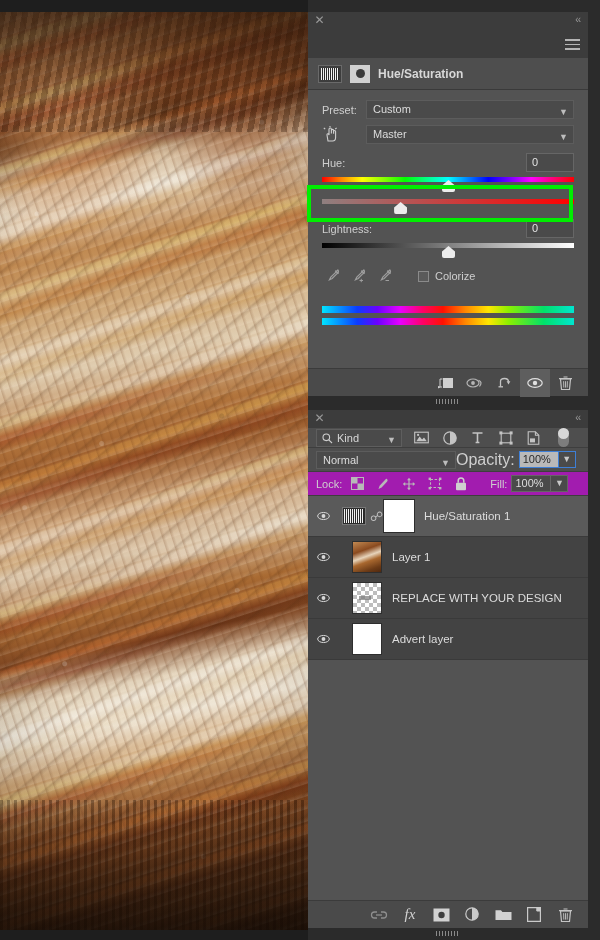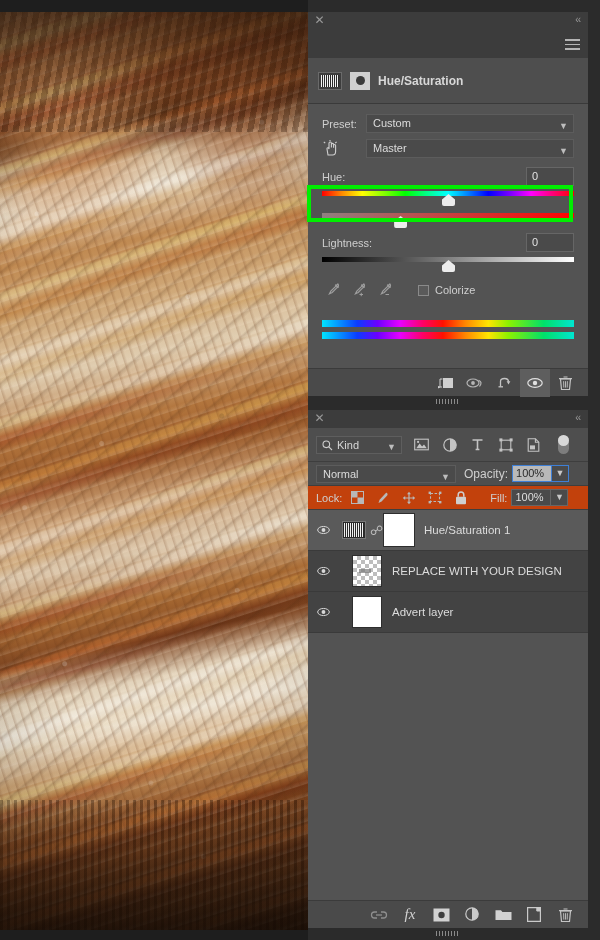--- a/index.html
+++ b/index.html
@@ -120,21 +120,21 @@
   }
   .hamburger { position:absolute; right:8px; top:9px; width:15px; }
   .hamburger i { display:block; height:1.5px; background:#b4b4b4; margin-bottom:3px; }
 
   
   #properties {
     left:308px; top:12px; width:280px; height:384px;
     background:#535353;
   }
   #prop-head {
-    height:46px; background:#4e4e4e;
+    height:32px; background:#4e4e4e;
     border-bottom:1px solid #3a3a3a;
     display:flex; align-items:center; padding-left:10px; gap:8px;
   }
   .adj-icon {
     width:24px; height:18px; background:#3d3d3d;
     border:1px solid #6a6a6a; position:relative; overflow:hidden;
   }
   .adj-icon::after {
     content:""; position:absolute; left:2px; top:2px; right:2px; bottom:2px;
     background:repeating-linear-gradient(90deg,#f2f2f2 0 1px,#2a2a2a 1px 2px);
@@ -215,21 +215,21 @@
     position:absolute; left:307px; top:185px; width:266px; height:37px;
     border:4px solid #00ee00; z-index:40; pointer-events:none;
   }
 
   
   #layers {
     left:308px; top:410px; width:280px; height:518px;
     background:#535353;
   }
   .filter-row {
-    height:34px; background:#4e4e4e; border-bottom:1px solid #3e3e3e;
+    height:20px; background:#4e4e4e; border-bottom:1px solid #3e3e3e;
     display:flex; align-items:center; padding:0 8px; gap:0;
   }
   #kind-select {
     width:86px; height:18px; background:#4a4a4a; border:1px solid #5e5e5e;
     font-size:11px; color:#d6d6d6; line-height:16px; position:relative; padding-left:20px;
   }
   #kind-select .mag {
     position:absolute; left:5px; top:3px;
   }
   .filter-icons { display:flex; align-items:center; gap:13px; margin-left:12px; }
@@ -241,33 +241,33 @@
   .toggle-pill::after {
     content:""; position:absolute; left:0; top:0; width:11px; height:11px;
     border-radius:50%; background:#d8d8d8;
   }
 
   .blend-row {
     height:24px; background:#4e4e4e; border-bottom:1px solid #3e3e3e;
     display:flex; align-items:center; padding:0 8px;
   }
   #blend-select { width:140px; height:18px; }
-  .opacity-lbl { margin-left:8px; font-size:12px; color:#cfcfcf; }
+  .opacity-lbl { font-size:16px; color:#cfcfcf; }
   #opacity-field {
     margin-left:4px; width:40px; height:17px;
     background:#b9b9b9; border:1px solid #3e7fd6;
     color:#2a2a2a; font-size:11px; line-height:15px; padding-left:3px;
   }
   #opacity-chev {
     width:17px; height:17px; background:#4a4a4a; border:1px solid #3e7fd6; border-left:none;
     font-size:9px; color:#c8c8c8; text-align:center; line-height:15px;
   }
 
   .lock-row {
-    height:24px; background:#c2410c; border-bottom:1px solid #3e3e3e;
+    height:24px; background:#a21caf; border-bottom:1px solid #3e3e3e;
     display:flex; align-items:center; padding:0 8px;
   }
   .lock-lbl { font-size:11px; color:#cfcfcf; margin-right:8px; }
   .lock-icons { display:flex; align-items:center; gap:12px; }
   .li { width:14px; height:14px; display:flex; align-items:center; justify-content:center; color:#c4c4c4; }
   .fill-lbl { margin-left:22px; font-size:11px; color:#cfcfcf; }
   #fill-field {
     margin-left:4px; width:40px; height:17px; background:#4a4a4a; border:1px solid #666;
     color:#dedede; font-size:11px; line-height:15px; padding-left:3px;
   }
@@ -613,42 +613,54 @@
           </svg>
       </div>
       <div class="thumbs">
         <div class="adj-thumb"></div>
         <div class="link-icon">☍</div>
         <div class="thumb-box sel-mask"></div>
       </div>
       <div class="layer-name">Hue/Saturation 1</div>
     </div>
 
-
     <div class="layer-row">
       <div class="eye-cell">
         <svg class="eye" viewBox="0 0 16 11">
             <ellipse cx="8" cy="5.5" rx="6.4" ry="3.9" fill="none" stroke="#d8d8d8" stroke-width="1.1"></ellipse>
             <circle cx="8" cy="5.5" r="2.1" fill="#d8d8d8"></circle>
           </svg>
       </div>
       <div class="thumbs" style="padding-left:14px">
-        <div class="thumb-checker"></div>
-      </div>
-      <div class="layer-name">REPLACE WITH YOUR DESIGN</div>
+        <div class="thumb-photo"></div>
+      </div>
+      <div class="layer-name">Layer 1</div>
     </div>
 
     <div class="layer-row">
       <div class="eye-cell">
         <svg class="eye" viewBox="0 0 16 11">
             <ellipse cx="8" cy="5.5" rx="6.4" ry="3.9" fill="none" stroke="#d8d8d8" stroke-width="1.1"></ellipse>
             <circle cx="8" cy="5.5" r="2.1" fill="#d8d8d8"></circle>
           </svg>
       </div>
       <div class="thumbs" style="padding-left:14px">
+        <div class="thumb-checker"></div>
+      </div>
+      <div class="layer-name">REPLACE WITH YOUR DESIGN</div>
+    </div>
+
+    <div class="layer-row">
+      <div class="eye-cell">
+        <svg class="eye" viewBox="0 0 16 11">
+            <ellipse cx="8" cy="5.5" rx="6.4" ry="3.9" fill="none" stroke="#d8d8d8" stroke-width="1.1"></ellipse>
+            <circle cx="8" cy="5.5" r="2.1" fill="#d8d8d8"></circle>
+          </svg>
+      </div>
+      <div class="thumbs" style="padding-left:14px">
         <div class="thumb-box"></div>
       </div>
       <div class="layer-name">Advert layer</div>
     </div>
   </div>
 
   <div id="layers-footer">
     <div class="lfbtn">
       <svg width="18" height="10" viewBox="0 0 18 10">
         <path d="M7 2 L4.5 2 A3 3 0 0 0 4.5 8 L7 8 M11 2 L13.5 2 A3 3 0 0 1 13.5 8 L11 8" fill="none" stroke="#8f8f8f" stroke-width="1.3"></path>

